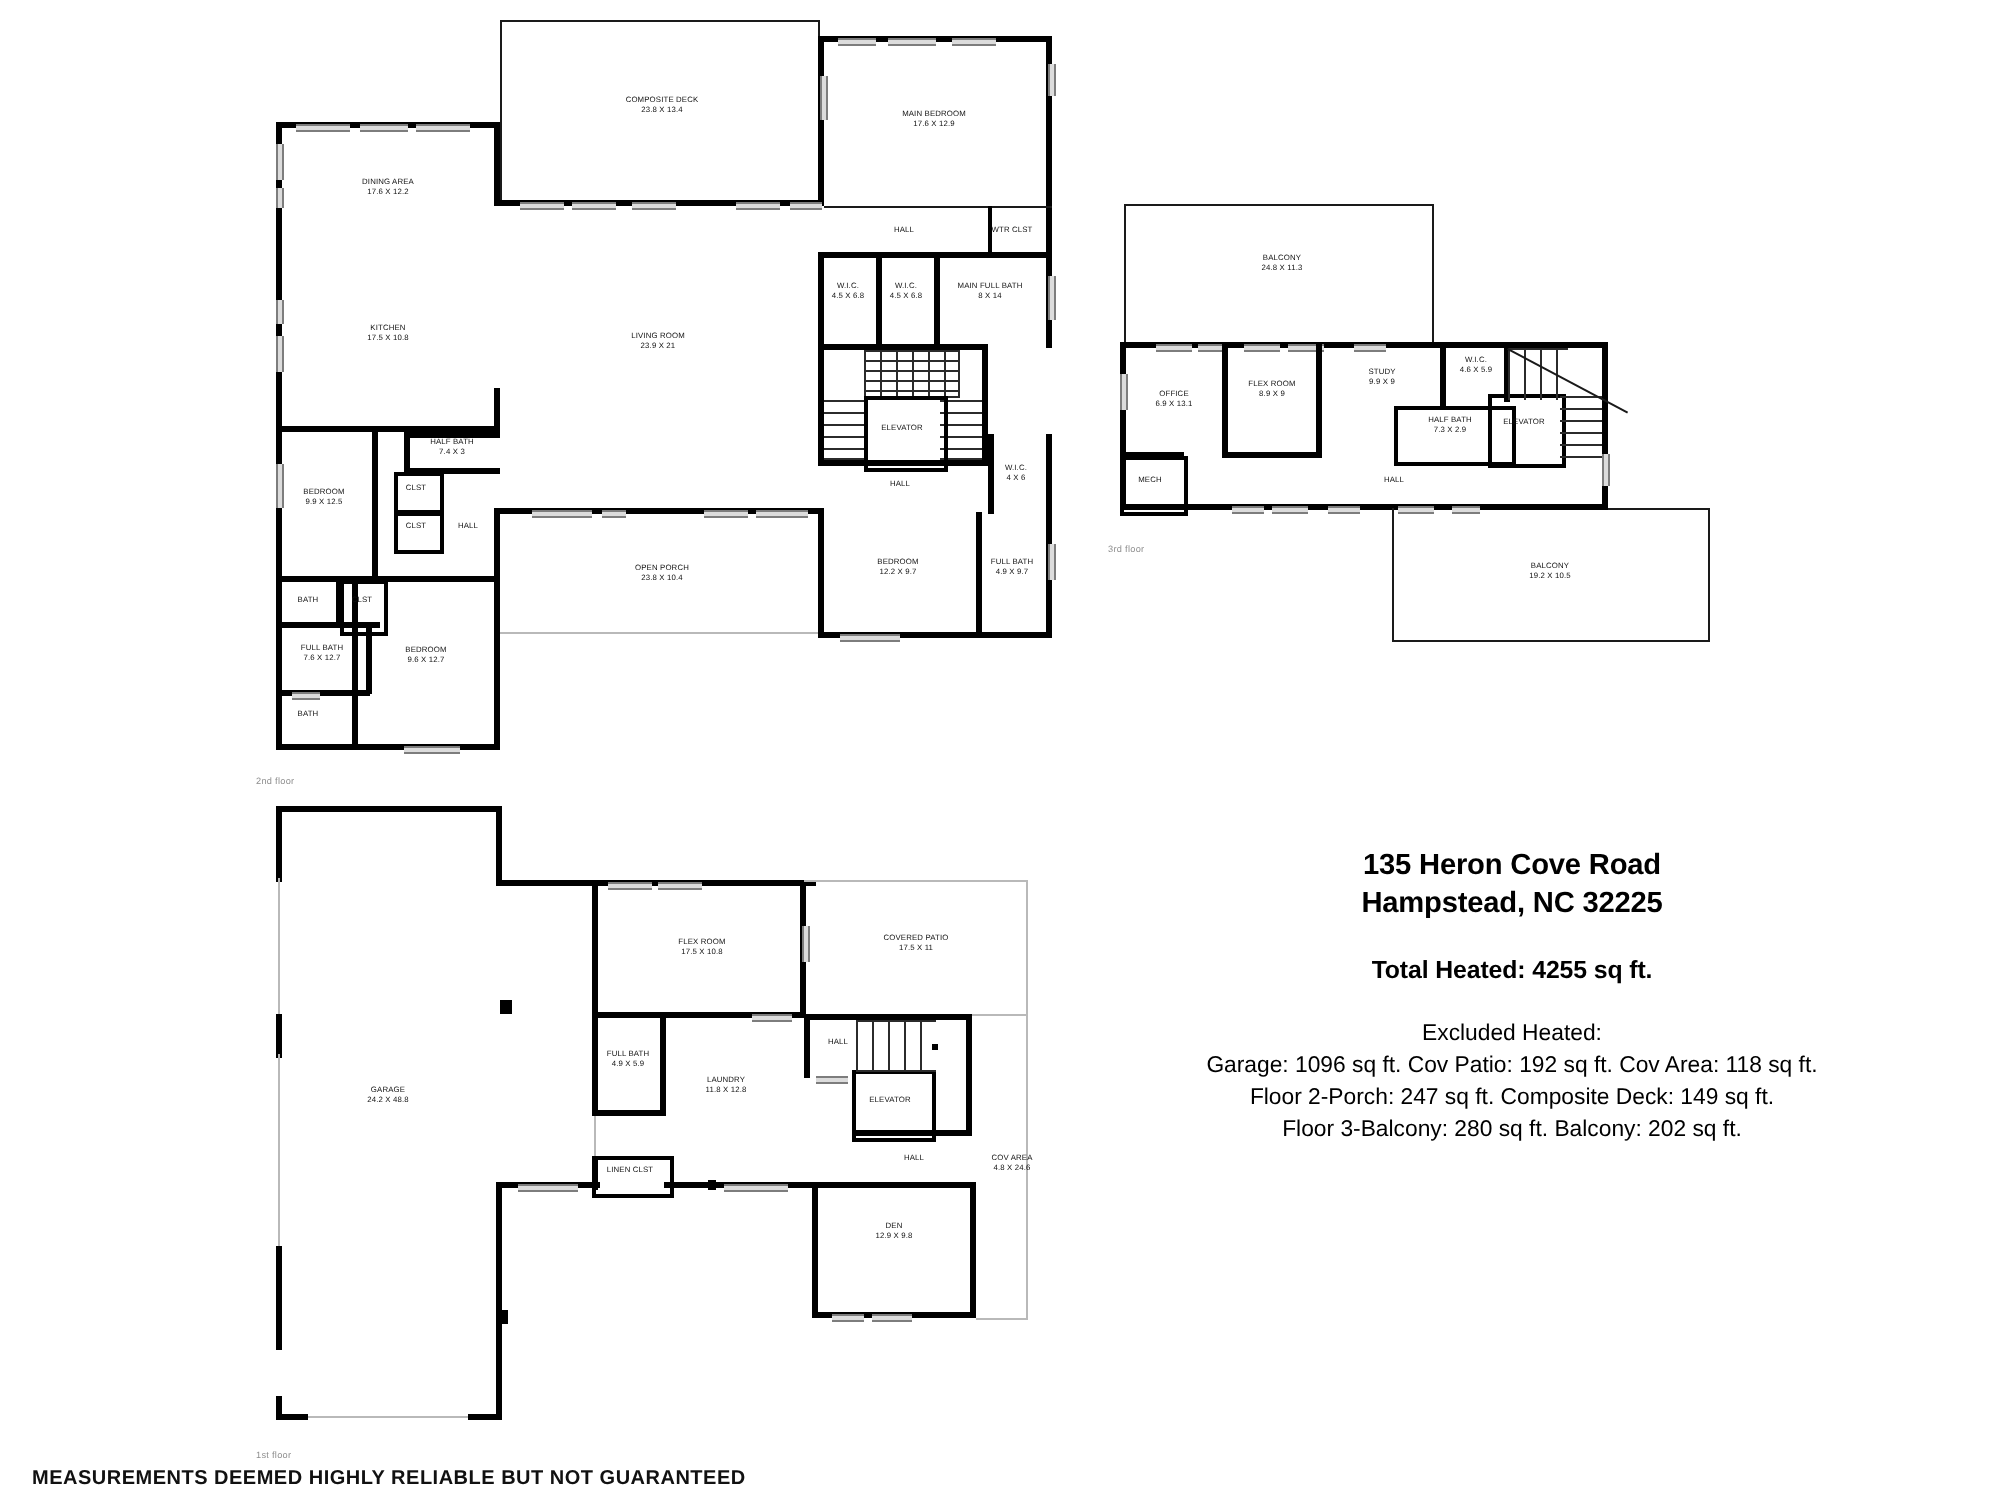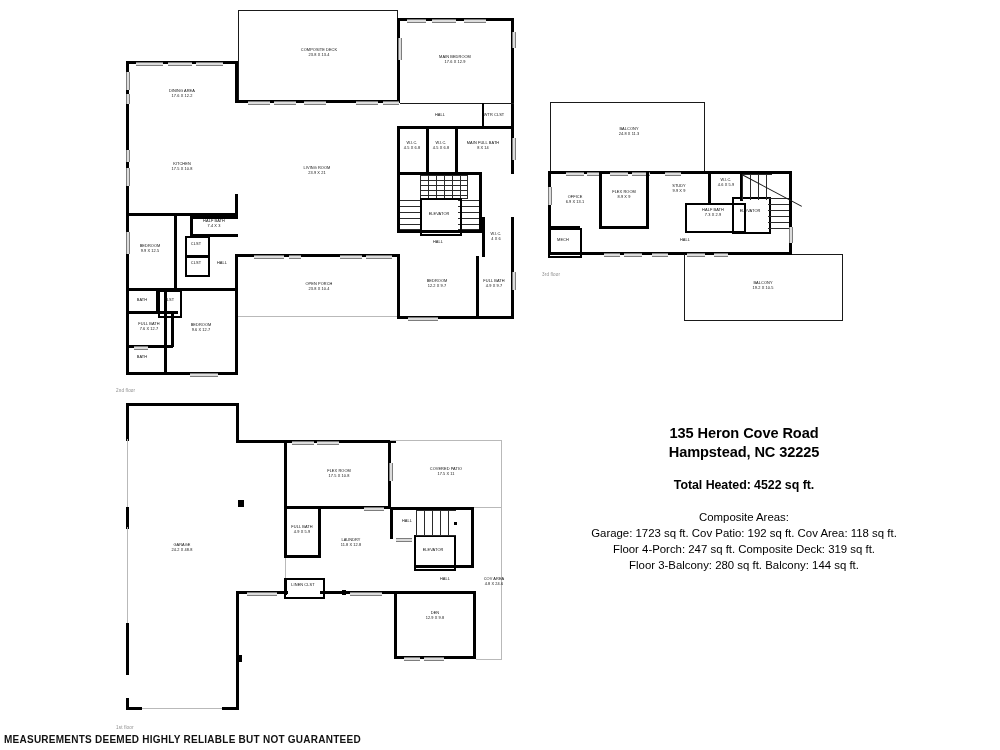--- a/index.html
+++ b/index.html
@@ -5,21 +5,21 @@
 <style>
   html,body{margin:0;padding:0;}
   body{
     width:1000px;height:750px;
     background:#ffffff;
     font-family:"Liberation Sans", sans-serif;
     color:#111;
     overflow:hidden;
     position:relative;
   }
-  #stage{position:absolute;left:4px;top:0;width:928px;height:750px;}
+  #stage{position:absolute;left:16px;top:0;width:928px;height:750px;}
 
   
   .floor{position:absolute;}
   .wall{position:absolute;background:#000;}
   .thin{position:absolute;background:#1a1a1a;}
   .hair{position:absolute;background:#b9b9b9;}
   .win{position:absolute;background:#dcdcdc;border-top:1px solid #7d7d7d;border-bottom:1px solid #7d7d7d;}
   .winv{position:absolute;background:#dcdcdc;border-left:1px solid #7d7d7d;border-right:1px solid #7d7d7d;}
   .lbl{position:absolute;text-align:center;line-height:1.25;
        font-size:3.9px;letter-spacing:.08px;color:#111;white-space:nowrap;}
@@ -474,23 +474,23 @@
 
     <div class="floortag" style="left:2px;top:330px;">1st floor</div>
   </div>
 
   <div id="info">
     <div class="addr">
       <div>135 Heron Cove Road</div>
       <div>Hampstead, NC 32225</div>
     </div>
     <div class="heated">
-      <div>Total Heated: 4522 sq ft.</div>
-    </div>
-    <div class="exhead">Composite Areas:</div>
-    <div class="exline">Garage: 1723 sq ft. Cov Patio: 192 sq ft. Cov Area: 118 sq ft.</div>
-    <div class="exline">Floor 4-Porch: 247 sq ft. Composite Deck: 319 sq ft.</div>
-    <div class="exline">Floor 3-Balcony: 280 sq ft. Balcony: 144 sq ft.</div>
+      <div>Total Heated: 4255 sq ft.</div>
+    </div>
+    <div class="exhead">Excluded Heated:</div>
+    <div class="exline">Garage: 1096 sq ft. Cov Patio: 192 sq ft. Cov Area: 118 sq ft.</div>
+    <div class="exline">Floor 2-Porch: 247 sq ft. Composite Deck: 149 sq ft.</div>
+    <div class="exline">Floor 3-Balcony: 280 sq ft. Balcony: 202 sq ft.</div>
   </div>
 
   <div id="disclaimer">MEASUREMENTS DEEMED HIGHLY RELIABLE BUT NOT GUARANTEED</div>
 
 </div>
 
 </body></html>

